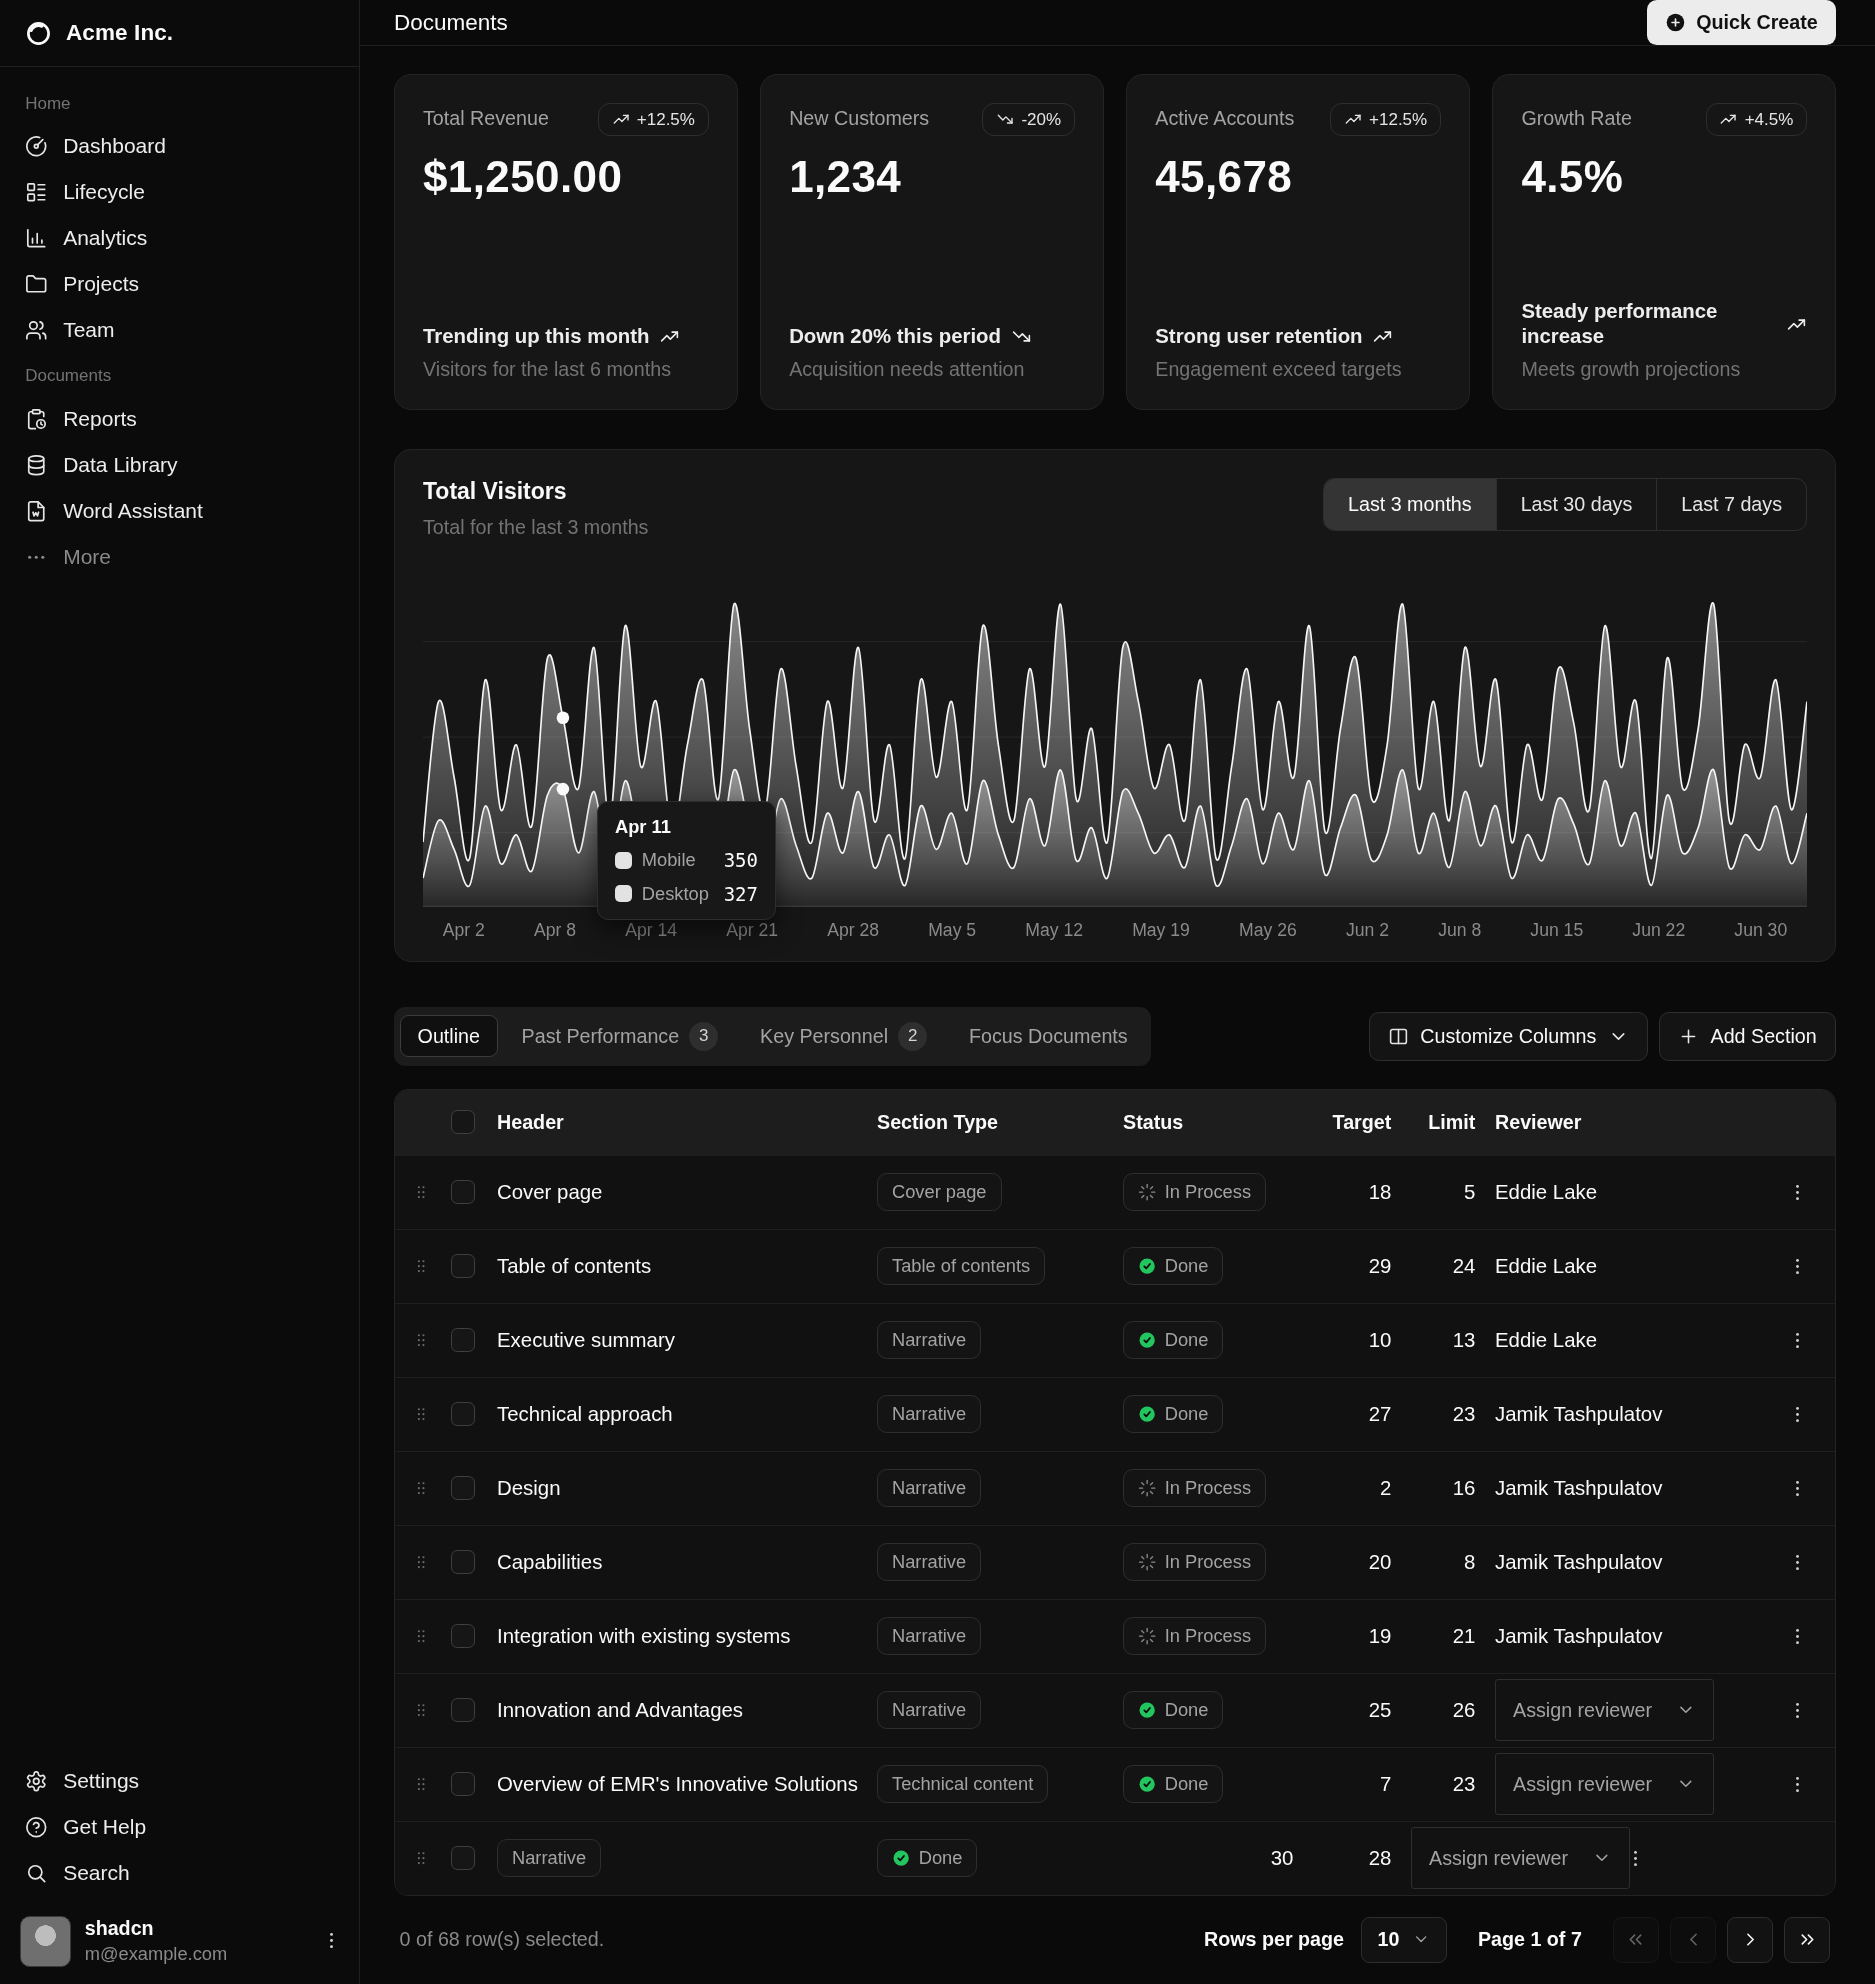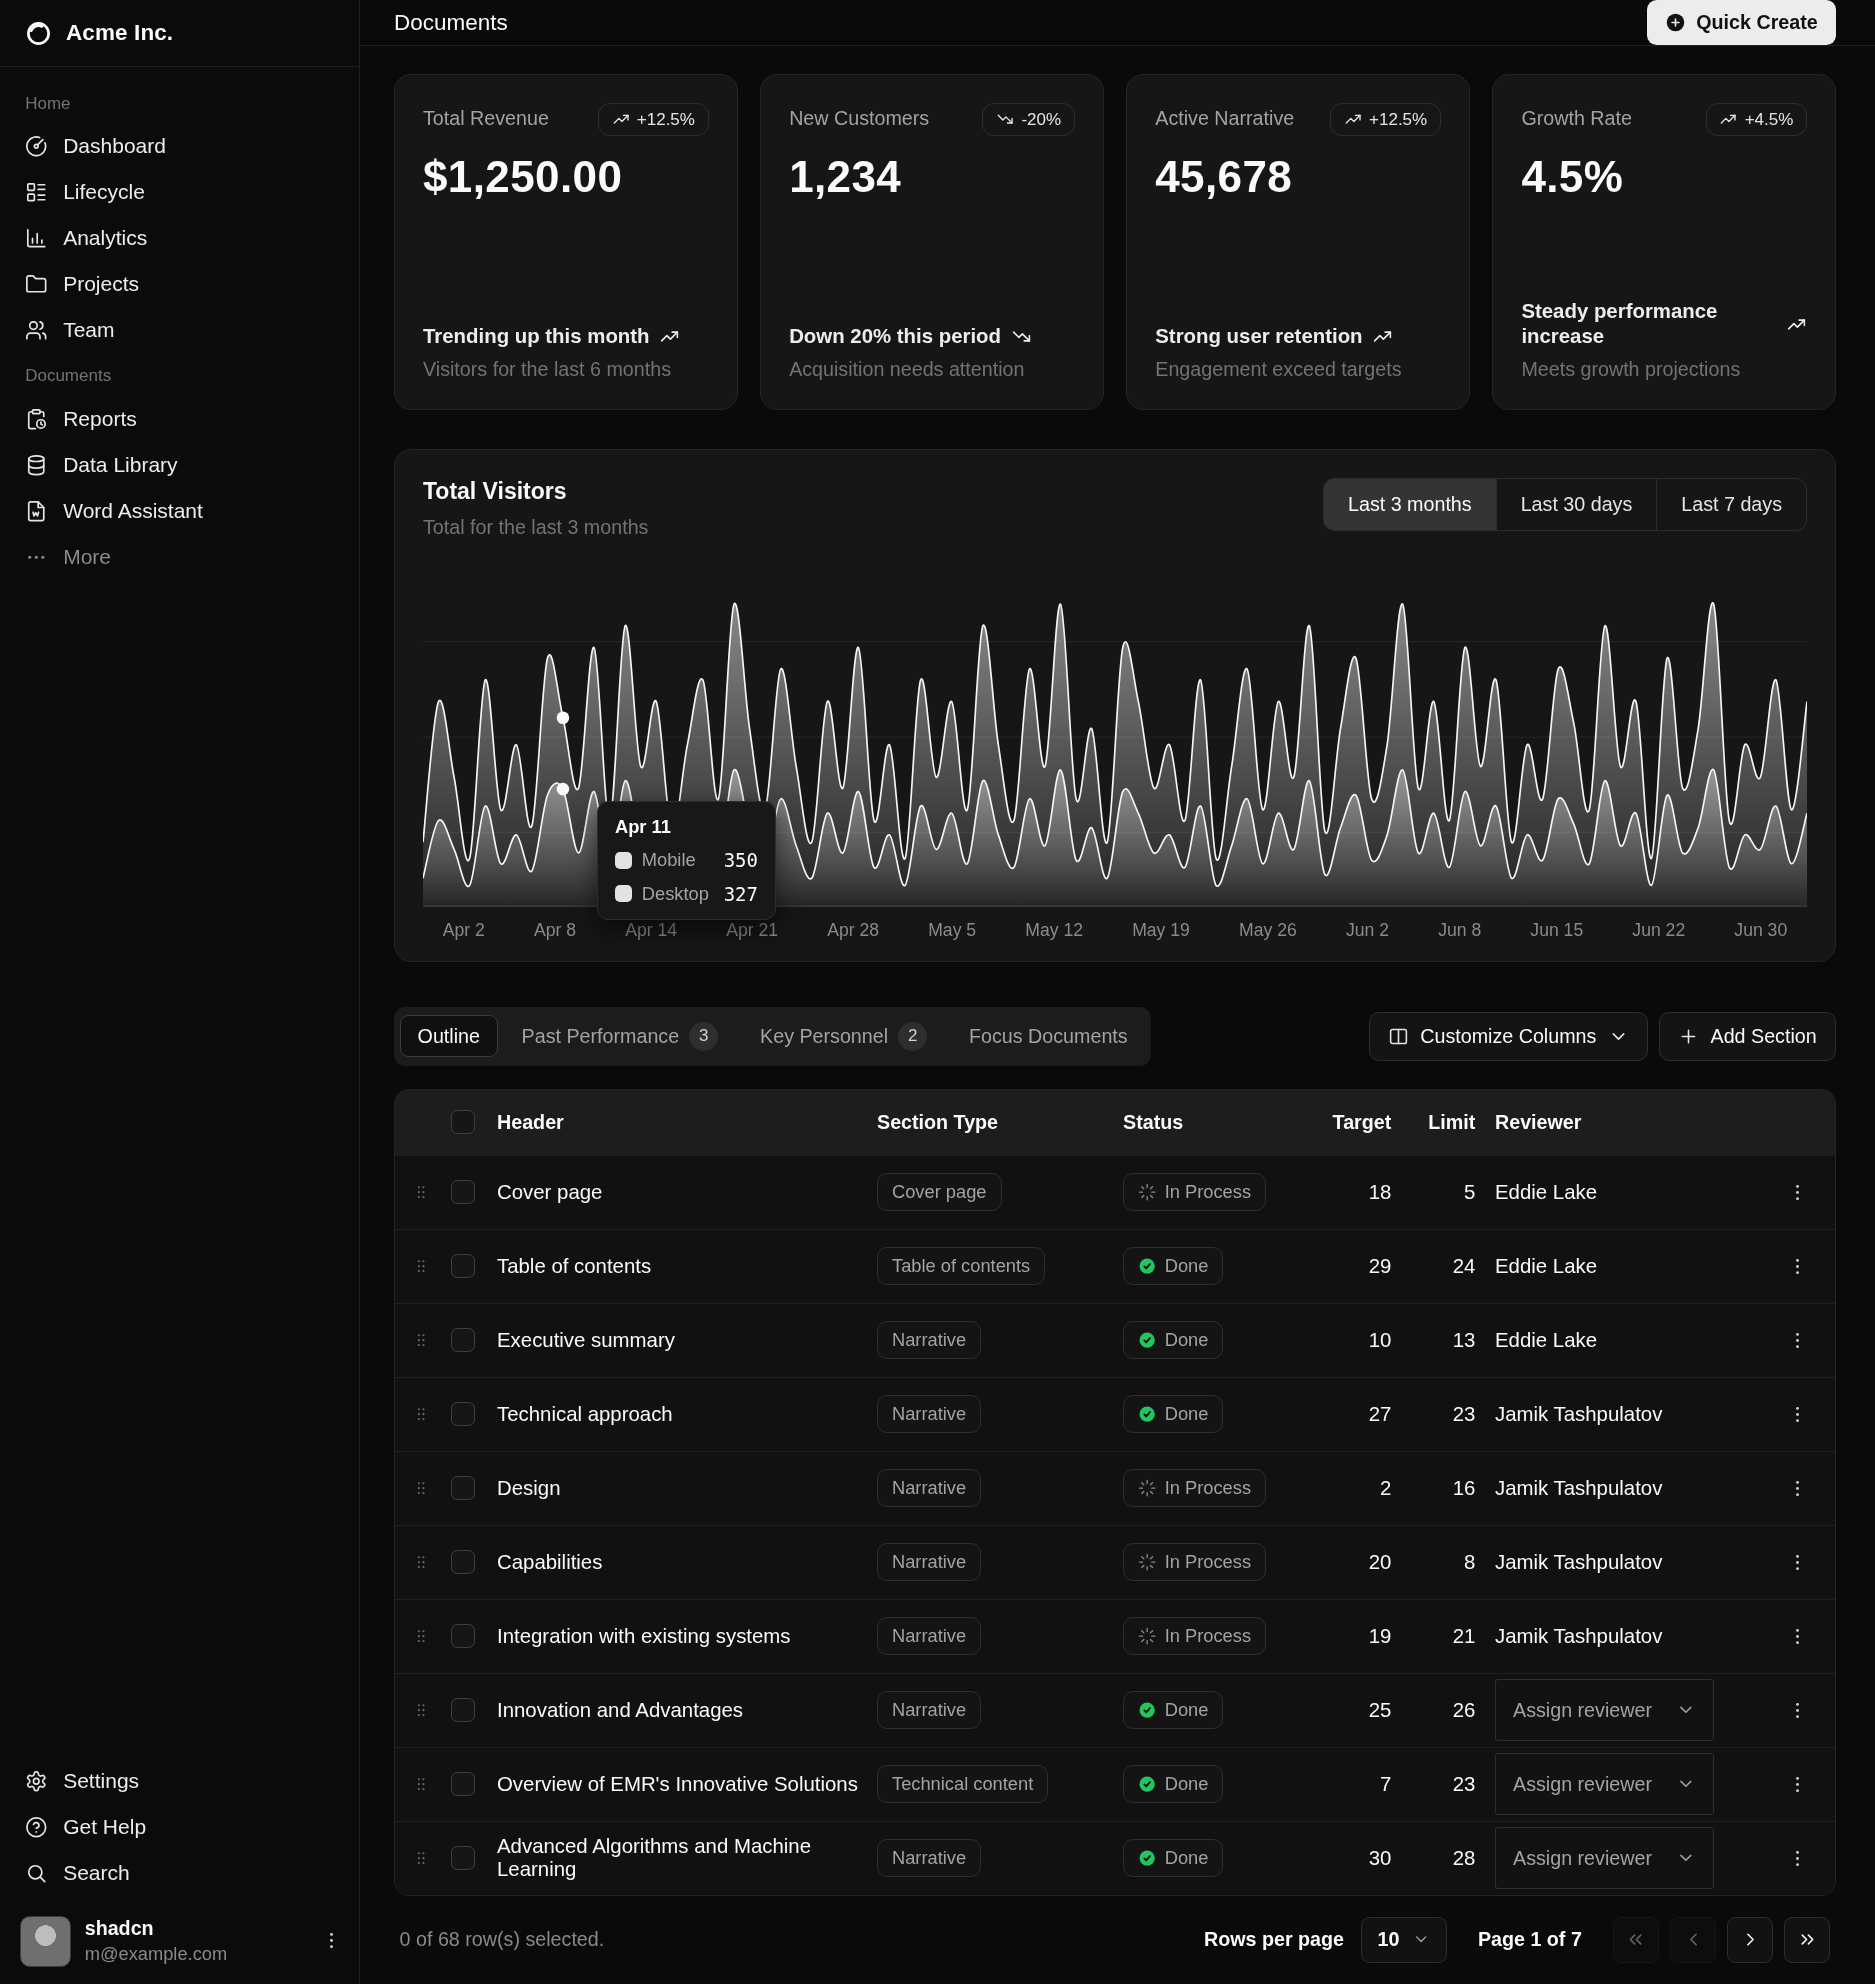--- a/index.html
+++ b/index.html
@@ -357,21 +357,21 @@
                     <path d="m3 7 6 6 4-4 8 8"></path>
                     <path d="M15 17h6v-6"></path>
                   </svg>
                 </span>
               </div>
    <div class="stat-l2">Acquisition needs attention</div>
             </div>
           </div>
           <div class="stat-card">
    <div class="stat-top">
-              <span class="stat-label">Active Narrative</span>
+              <span class="stat-label">Active Accounts</span>
    <span class="chip"><span style="display:flex">
                   <svg fill="none" stroke="currentColor" stroke-width="1.8" stroke-linecap="round" stroke-linejoin="round" viewBox="0 0 24 24">
                     <path d="m3 17 6-6 4 4 8-8"></path>
                     <path d="M15 7h6v6"></path>
                   </svg>
                 </span>+12.5%</span>
             </div>
    <div class="stat-value">45,678</div>
    <div class="stat-foot">
               <div class="stat-l1">
@@ -829,21 +829,20 @@
                 <svg viewBox="0 0 24 24" fill="currentColor">
                   <circle cx="9" cy="5.5" r="1.4"></circle>
                   <circle cx="15" cy="5.5" r="1.4"></circle>
                   <circle cx="9" cy="12" r="1.4"></circle>
                   <circle cx="15" cy="12" r="1.4"></circle>
                   <circle cx="9" cy="18.5" r="1.4"></circle>
                   <circle cx="15" cy="18.5" r="1.4"></circle>
                 </svg>
               </span>
   <span class="cbx"></span>
-  <span class="hcell">Advanced Algorithms and Machine Learning</span>
   <span><span class="pill">Narrative</span></span>
   <span><span class="pill"><span style="display:flex">
                     <svg viewBox="0 0 24 24">
                       <circle cx="12" cy="12" r="10" fill="#22c55e"></circle>
                       <path d="m8.3 12.3 2.5 2.5 4.9-5.6" fill="none" stroke="#0a0a0a" stroke-width="2.4" stroke-linecap="round" stroke-linejoin="round"></path>
                     </svg>
                   </span>Done</span></span>
   <span class="num cell-right">30</span>
   <span class="num cell-right">28</span>
   <span>

